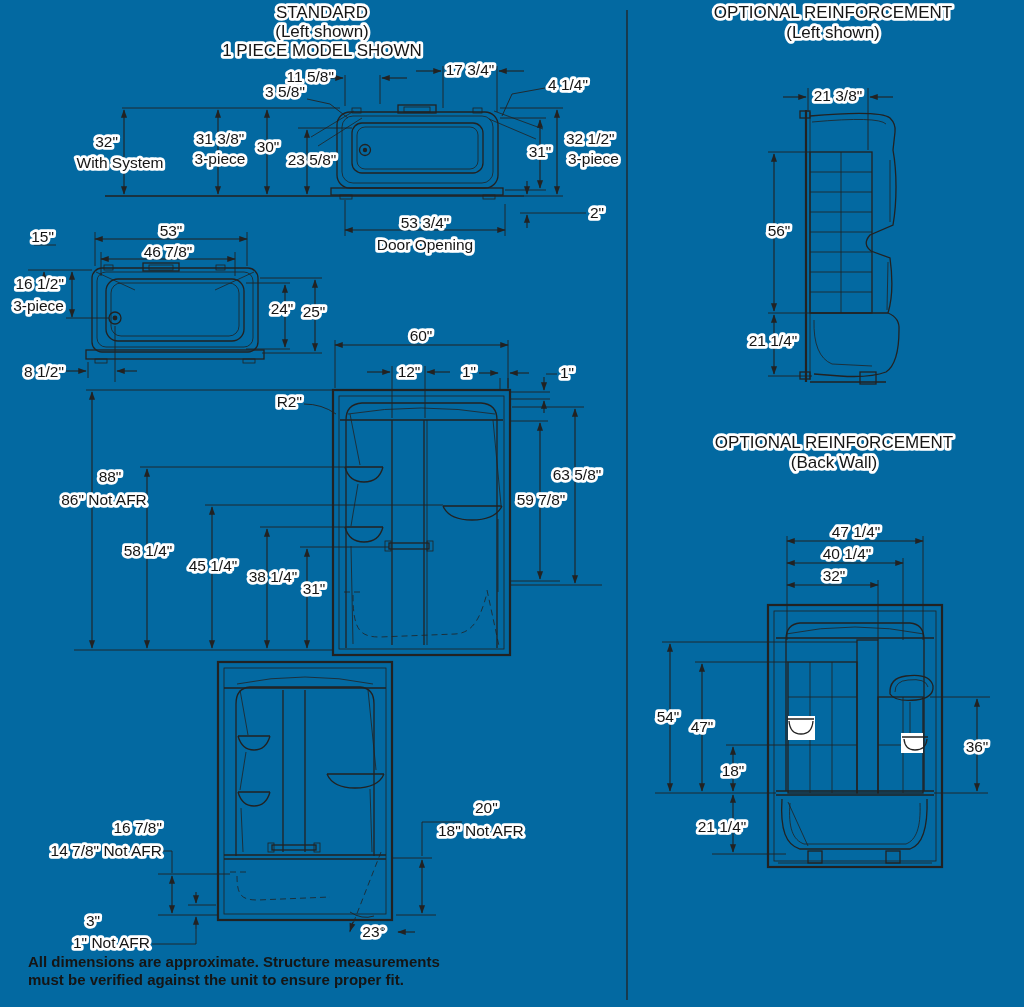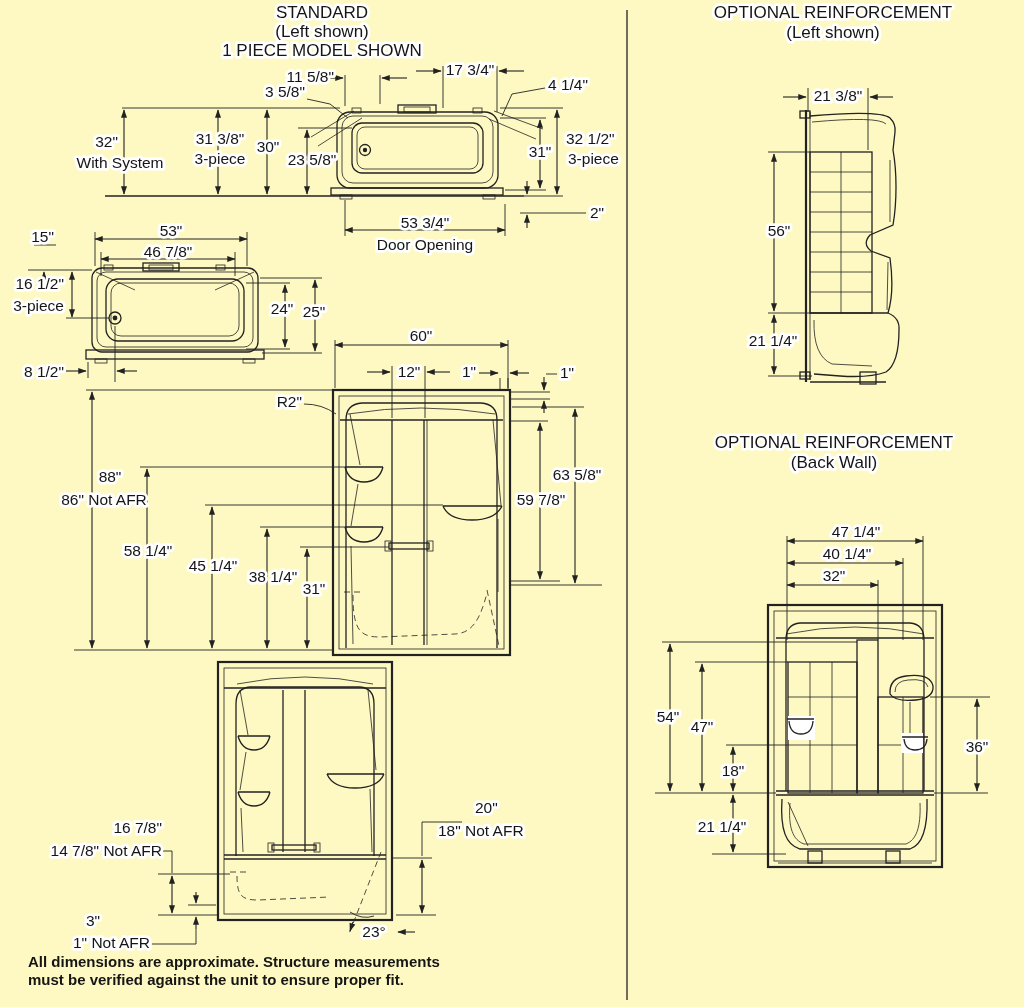--- a/index.html
+++ b/index.html
@@ -1,16 +1,16 @@
 <!DOCTYPE html>
 <html><head>
 <meta charset="utf-8">
 <style>
   html,body{margin:0;padding:0;background:#ffffff;}
-  .canvas{position:relative;width:1024px;height:1007px;background:#fef9c3;overflow:hidden;}
+  .canvas{position:relative;width:1024px;height:1007px;background:#0369a1;overflow:hidden;}
   svg{display:block;}
   svg text{
     font-family:"Liberation Sans", sans-serif;
     font-size:15.5px; fill:#151515;
     paint-order:stroke; stroke:#ffffff; stroke-width:5.5px; stroke-linejoin:round;
   }
   svg text.ttl{font-size:17px;}
   svg text.ft{font-weight:bold;font-size:15px;stroke-width:0;}
   .o0{stroke:#222;stroke-width:0.8;fill:none;}
   .o1{stroke:#222;stroke-width:1.3;fill:none;}

